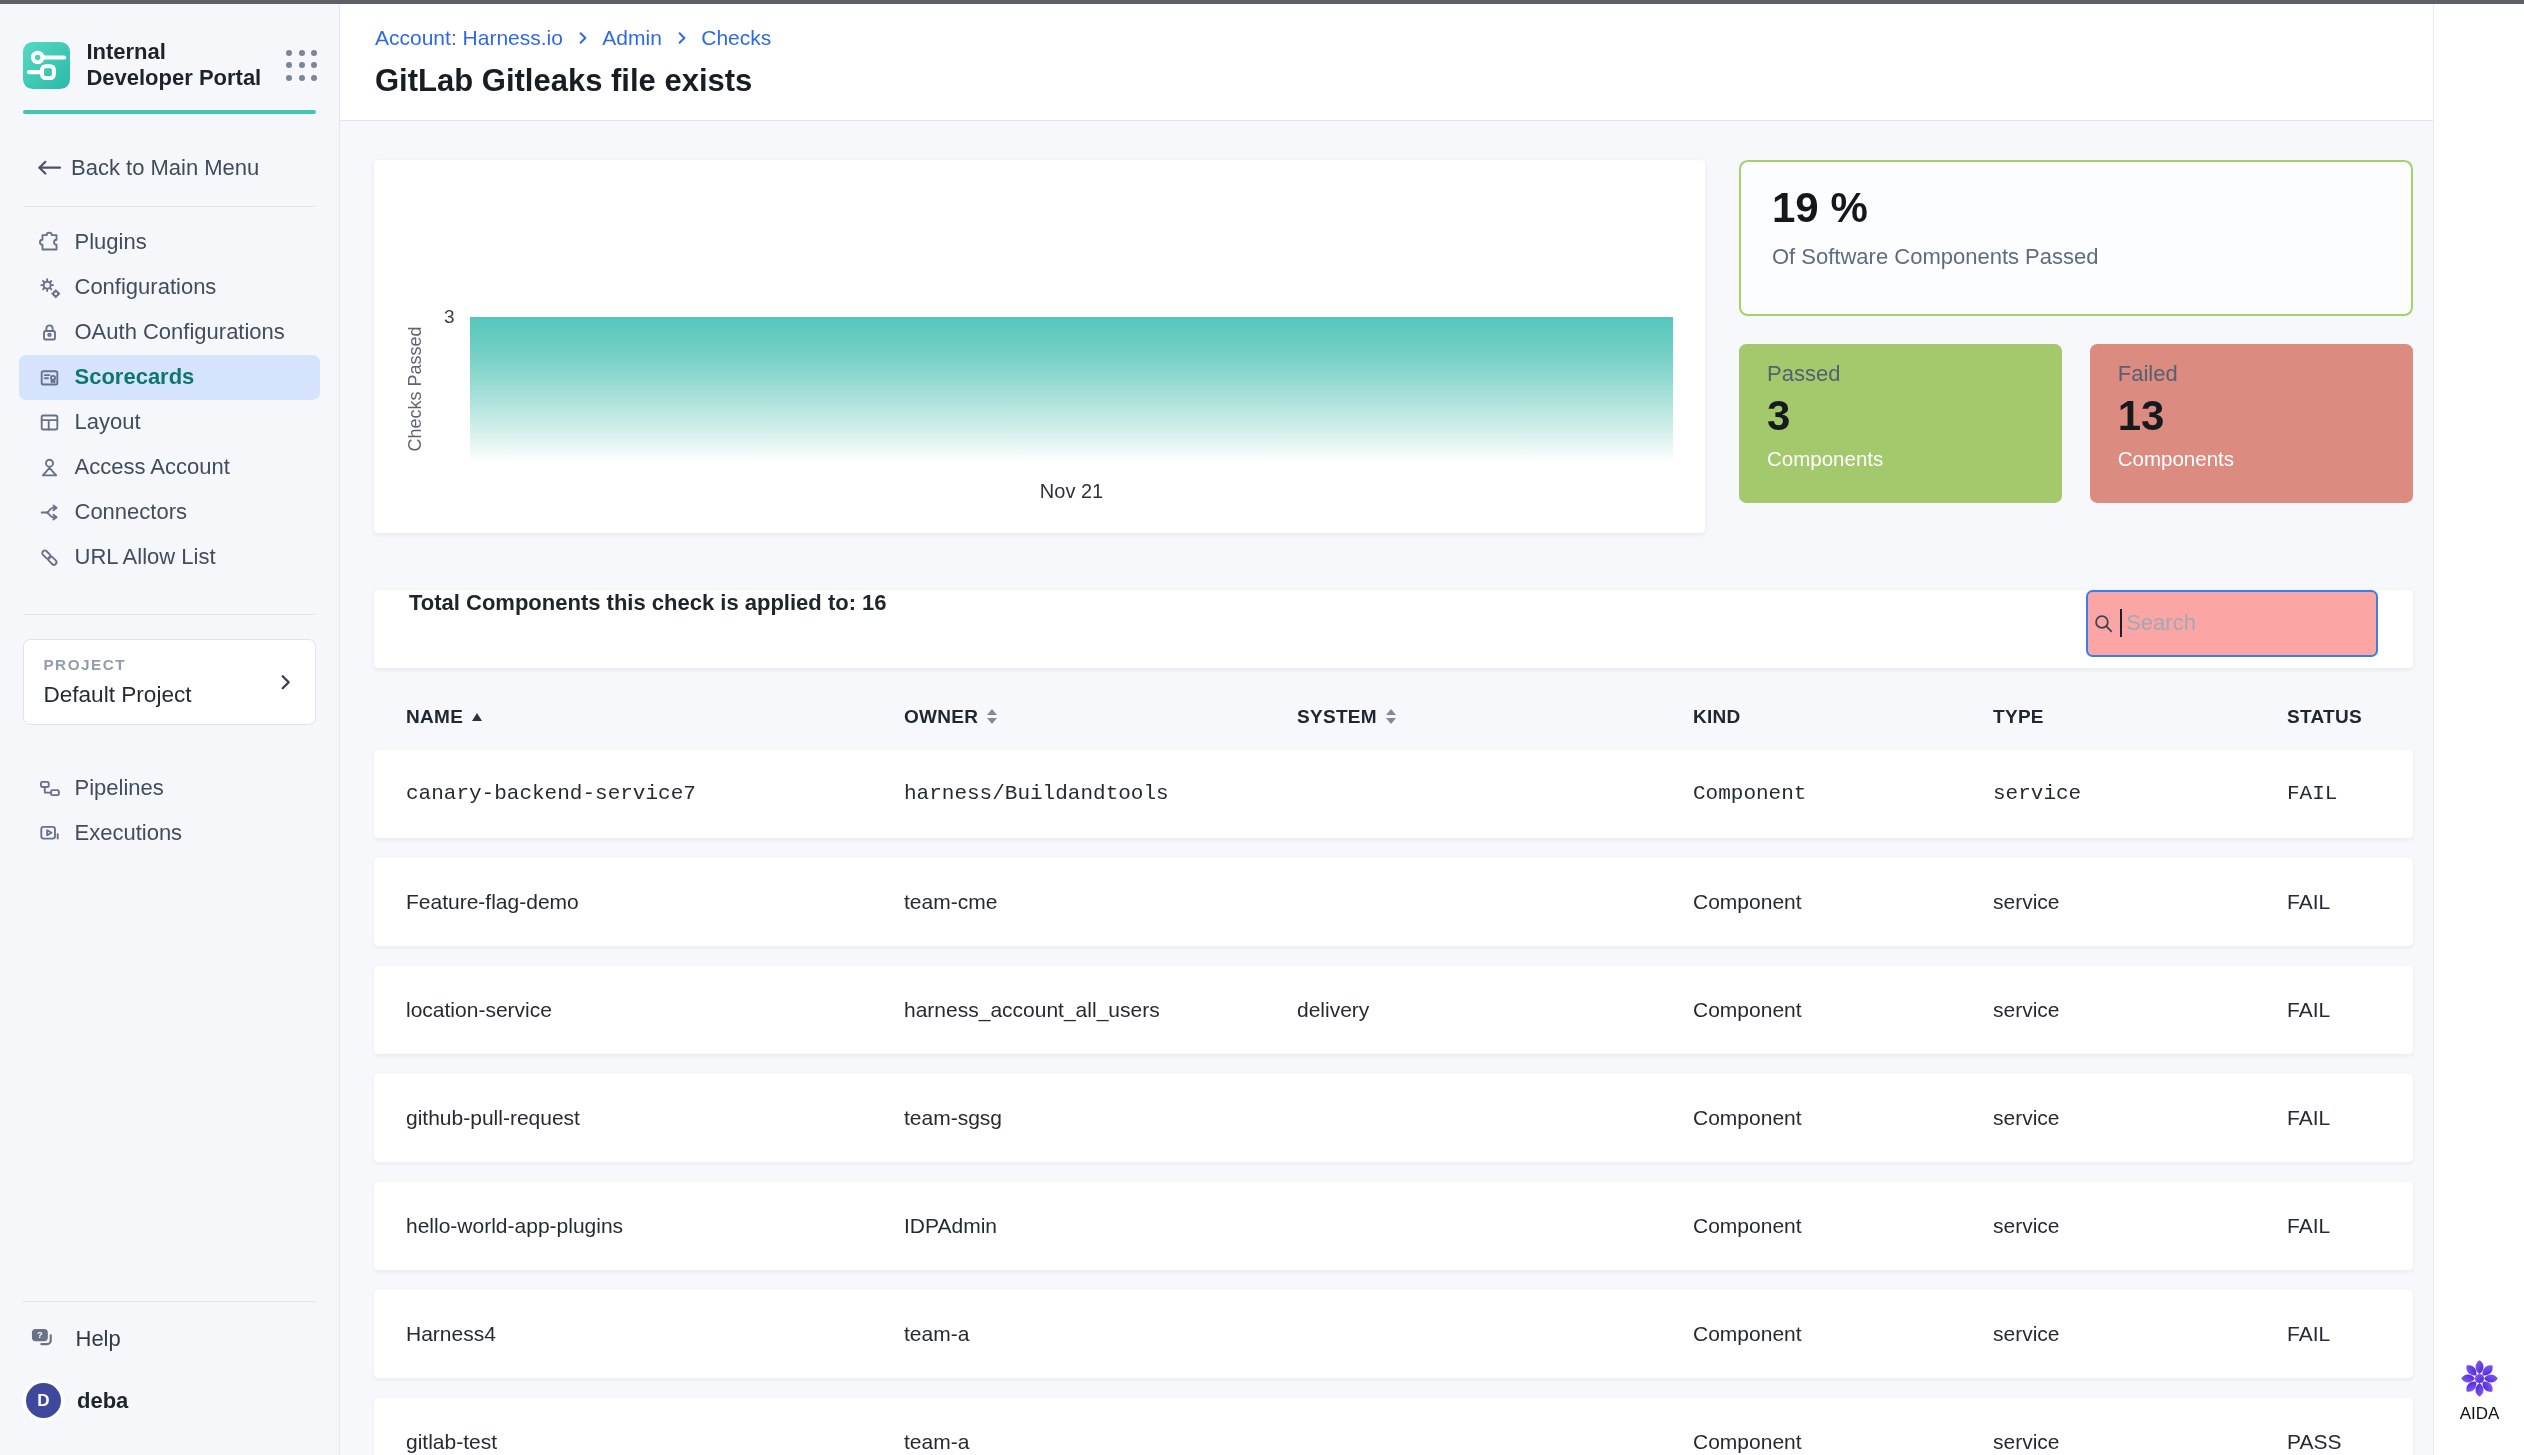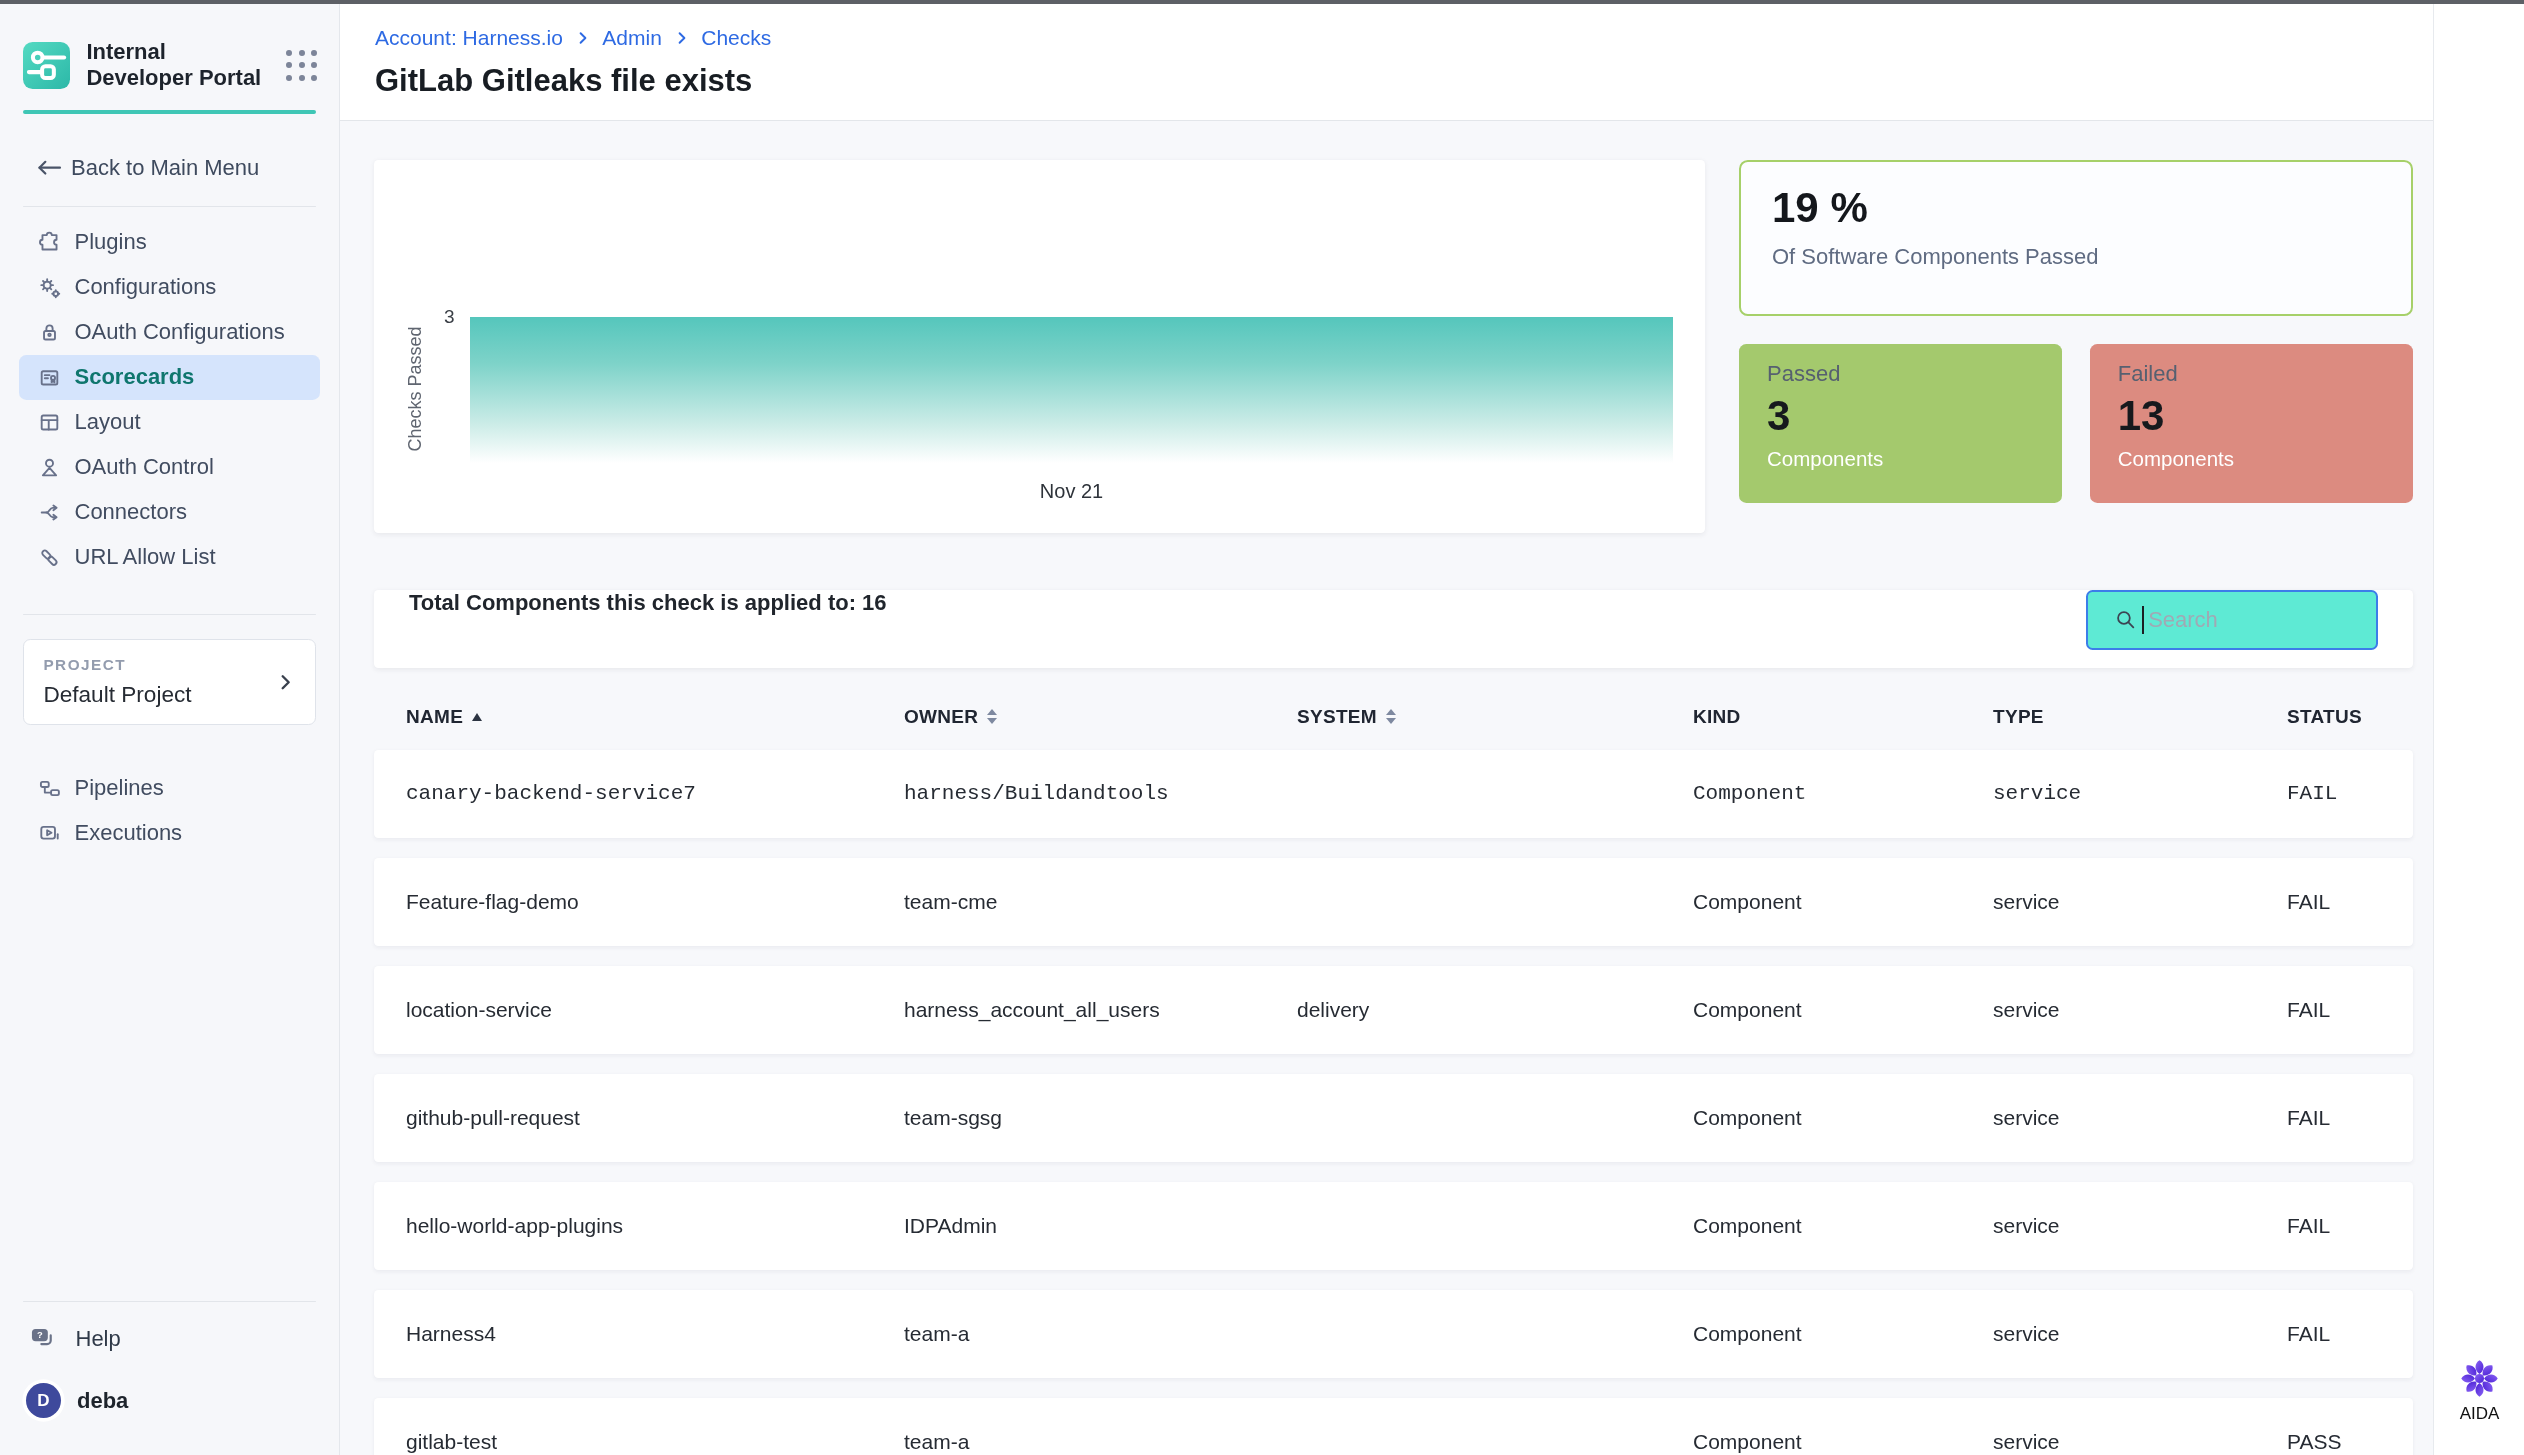--- a/index.html
+++ b/index.html
@@ -69,22 +69,22 @@
   .mini-card.passed { background:#a4c96d; }
   .mini-card.failed { background:#dc8b80; }
   .mini-label { font-size:22px; color:#566070; }
   .mini-num { font-size:42px; font-weight:700; color:#16191d; margin-top:4.4px; }
   .mini-cap { font-size:20.5px; color:#fff; margin-top:7.3px; }
 
   .toolbar-card { margin-top:57px; height:78px; background:#fff; border-radius:4.4px;
     box-shadow:0 1.5px 5.8px rgba(40,41,61,.07); display:flex; align-items:flex-start;
     justify-content:space-between; padding:0 35px; }
   .summary { font-size:22px; font-weight:700; color:#20252c; }
-  .search-box { width:292px; height:60px; background:#5eead4; border:2.2px solid #3c7de9;
-    border-radius:6.6px; display:flex; align-items:center; padding:0 25px; gap:4.4px; }
+  .search-box { width:292px; height:67px; background:#fca5a5; border:2.2px solid #3c7de9;
+    border-radius:6.6px; display:flex; align-items:center; padding:0 3px; gap:4.4px; }
   .caret { width:2.2px; height:28px; background:#1c1f24; }
   .search-box input { border:none; outline:none; background:transparent; font-size:22px;
     color:#3a424e; width:100%; font-family:inherit; }
   .search-box input::placeholder { color:#a0a9b4; }
 
   .tbl-head { display:grid; grid-template-columns:498px 393px 396px 300px 294px auto;
     padding-left:32px; margin-top:38px; align-items:center; }
   .th { display:flex; align-items:center; gap:8.8px; font-size:19px; font-weight:700;
     color:#202632; letter-spacing:0.3px; cursor:pointer; }
   .tri-asc { width:0; height:0; border-left:5.8px solid transparent; border-right:5.8px solid transparent;
@@ -223,21 +223,21 @@
       </div>
       <div class="nav-item">
         <span class="ic">
           <svg width="25" height="25" viewBox="0 0 32 32">
               <g class="icstroke">
                 <circle cx="16" cy="10.5" r="4.5"></circle>
                 <path d="M16 16.5 24.5 26h-17z"></path>
               </g>
             </svg>
         </span>
-        <span>OAuth Control</span>
+        <span>Access Account</span>
       </div>
       <div class="nav-item">
         <span class="ic">
           <svg width="25" height="25" viewBox="0 0 32 32">
               <g class="icstroke">
                 <path d="M6 16h6c4 0 4-6 8-6h4"></path>
                 <path d="M12 16c4 0 4 6 8 6h4"></path>
                 <path d="M21 7l4 3-4 3M21 19l4 3-4 3"></path>
               </g>
             </svg>

